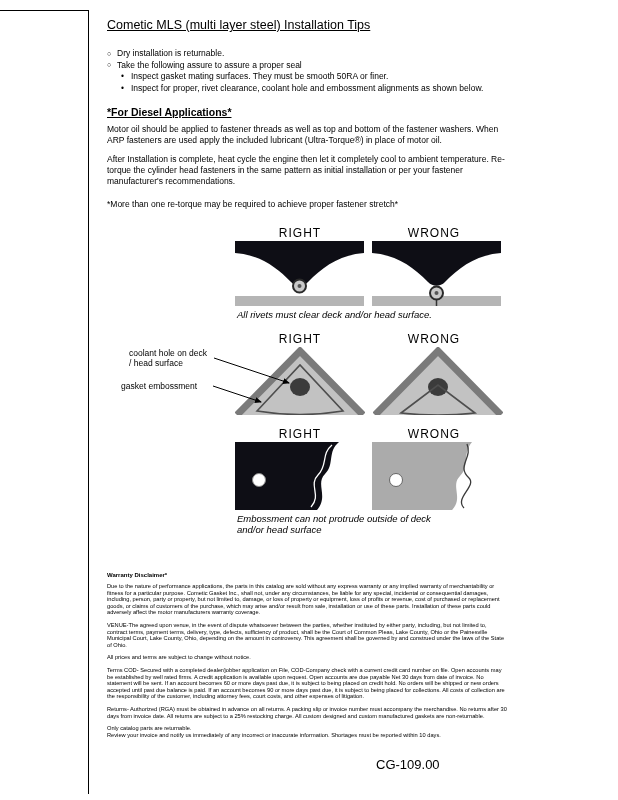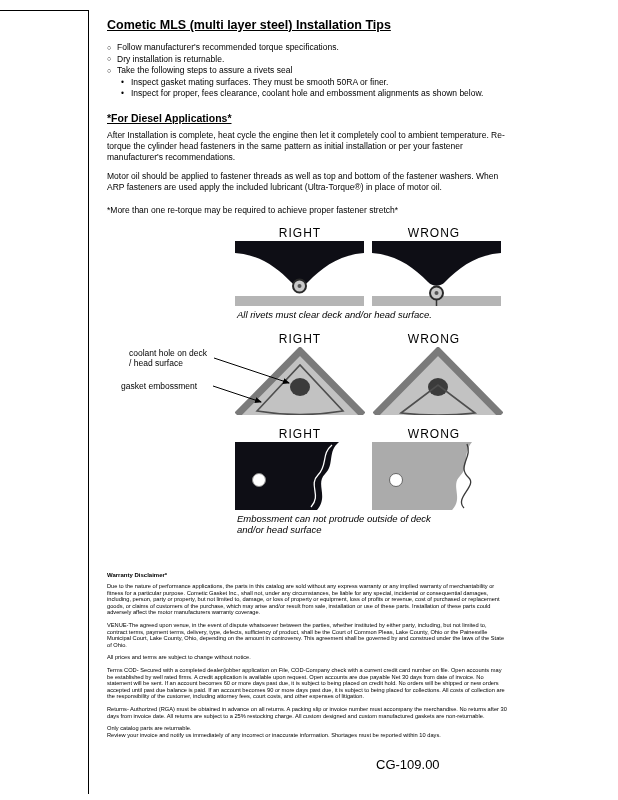--- a/index.html
+++ b/index.html
@@ -6,21 +6,21 @@
   html,body { background:#ffffff; }
   .page {
     position:relative; width:618px; height:800px; margin:0 auto;
     background:#ffffff; color:#000;
     font-family:"Liberation Sans", sans-serif; overflow:hidden;
   }
   .rule-v { position:absolute; left:88px; top:10px; width:1px; height:784px; background:#000; }
   .rule-h { position:absolute; left:0; top:10px; width:88px; height:1px; background:#000; }
 
   .content-top { position:absolute; left:107px; top:18px; width:402px; }
-  .title { font-size:12.5px; font-weight:bold; text-decoration:underline; margin-bottom:10px; }
+  .title { font-size:12.5px; font-weight:normal; text-decoration:underline; margin-bottom:16px; }
 
   .bullets { list-style:none; font-size:8.5px; line-height:11.5px; }
   .bullets li { position:relative; padding-left:10px; }
   .bullets li .marker { position:absolute; left:0; top:-0.5px; font-size:7px; }
   .bullets li.sub { margin-left:14px; }
   .bullets li.sub .marker { font-size:8.5px; top:0; }
 
   .diesel-heading { font-size:10.5px; font-weight:bold; margin:12px 0 6px 0;text-decoration:underline; }
   .body-para { font-size:8.5px; line-height:11px; margin-bottom:8px; width:398px; }
   .note { font-size:8.5px; line-height:11px; margin-top:12px; }
@@ -52,43 +52,39 @@
 <div class="page">
   <div class="rule-h"></div>
   <div class="rule-v"></div>
 
   <div class="content-top">
     <h1 class="title">Cometic MLS (multi layer steel) Installation Tips</h1>
 
     <ul class="bullets">
       <li>
         <span class="marker">○</span>
-        <span>Follow manufacturer's recommended torque specifications.</span>
-      </li>
-      <li>
-        <span class="marker">○</span>
         <span>Dry installation is returnable.</span>
       </li>
       <li>
         <span class="marker">○</span>
-        <span>Take the following steps to assure a rivets seal</span>
+        <span>Take the following assure to assure a proper seal</span>
       </li>
       <li class="sub">
         <span class="marker">•</span>
         <span>Inspect gasket mating surfaces.  They must be smooth 50RA or finer.</span>
       </li>
       <li class="sub">
         <span class="marker">•</span>
-        <span>Inspect for proper, fees clearance, coolant hole and embossment alignments as shown below.</span>
+        <span>Inspect for proper, rivet clearance, coolant hole and embossment alignments as shown below.</span>
       </li>
     </ul>
 
     <h2 class="diesel-heading">*For Diesel Applications*</h2>
+    <p class="body-para">Motor oil should be applied to fastener threads as well as top and bottom of the fastener washers. When ARP fasteners are used apply the included lubricant (Ultra-Torque®) in place of motor oil.</p>
     <p class="body-para">After Installation is complete, heat cycle the engine then let it completely cool to ambient temperature. Re-torque the cylinder head fasteners in the same pattern as initial installation or per your fastener manufacturer's recommendations.</p>
-    <p class="body-para">Motor oil should be applied to fastener threads as well as top and bottom of the fastener washers. When ARP fasteners are used apply the included lubricant (Ultra-Torque®) in place of motor oil.</p>
     <p class="note">*More than one re-torque may be required to achieve proper fastener stretch*</p>
   </div>
 
   <div class="diagrams">
 
     <div class="diag-section">
       <div class="diag-headers">
         <div class="dh">RIGHT</div>
         <div class="dh">WRONG</div>
       </div>

